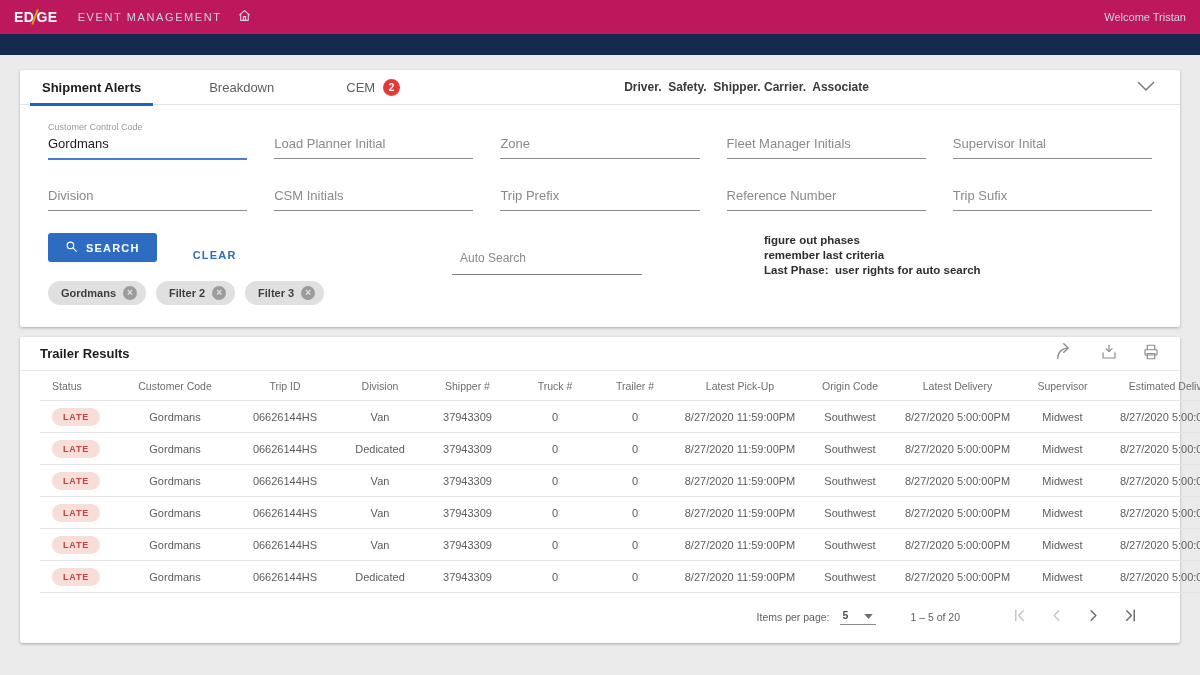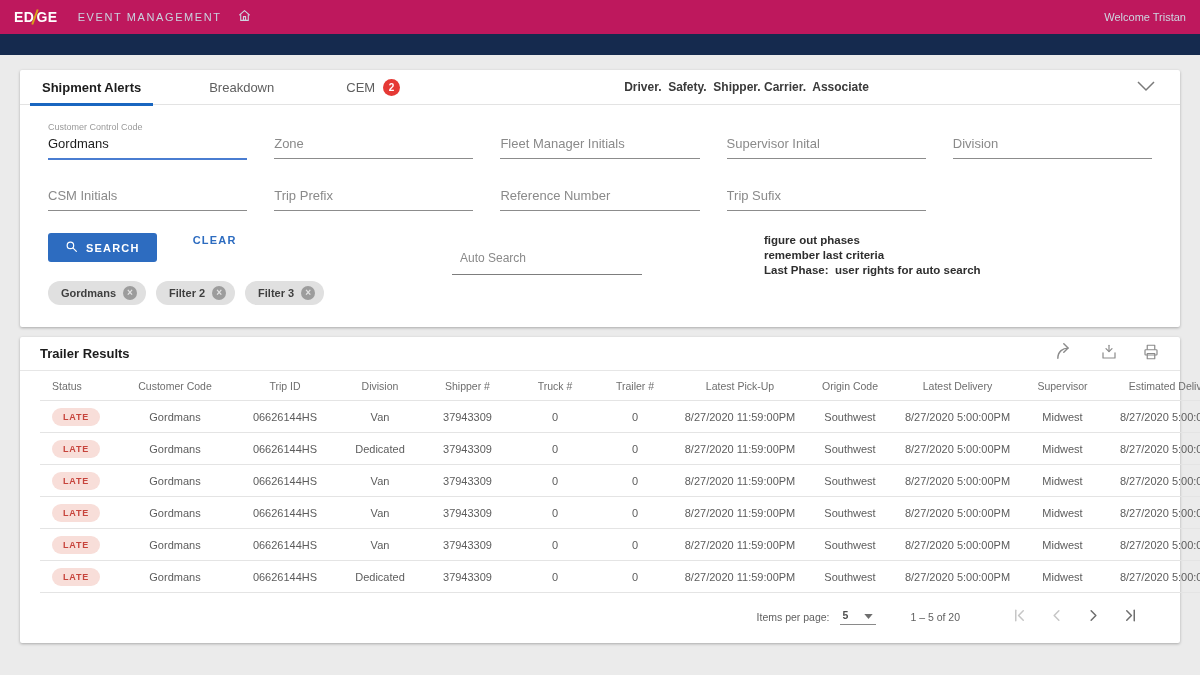--- a/index.html
+++ b/index.html
@@ -40,21 +40,21 @@
   .field { height:48px; margin-bottom:4px; }
   .flabel { font-size:9px; color:#9a9a9a; height:13px; line-height:13px; }
   .field input { border:none; outline:none; width:100%; font-size:13px; color:#1d1d1d; padding:2px 0 7px 0;
                  background:transparent; border-bottom:1px solid #8c8c8c; font-family:inherit; border-radius:0; }
   .field input::placeholder { color:#8a8a8a; opacity:1; }
   .field.filled input { border-bottom:2px solid #4a7dd1; }
 
   
   .actions-row { display:flex; padding:8px 28px 22px 28px; }
   .left-block { width:404px; }
-  .btn-row { display:flex; align-items:flex-start; }
+  .btn-row { display:flex; align-items:flex-end; }
   .search-btn { background:#2d6cc0; color:#fff; border:none; border-radius:3px; font-size:11px; font-weight:bold;
                 letter-spacing:1.2px; padding:7px 17px; display:flex; align-items:center; gap:8px; cursor:pointer; font-family:inherit; }
   .clear-btn { background:none; border:none; color:#2d6cc0; font-size:11px; font-weight:bold; letter-spacing:1.2px;
                margin-left:30px; cursor:pointer; font-family:inherit; }
   .chips { display:flex; gap:10px; margin-top:19px; }
   .chip { background:#e0e0e0; border-radius:16px; padding:5px 9px 5px 13px; font-size:11px; color:#3f3f3f; font-weight:bold;
           display:flex; align-items:center; gap:7px; cursor:pointer; }
   .chip-x { width:14px; height:14px; border-radius:50%; background:#9c9c9c; color:#e3e3e3; font-size:10px; line-height:14px;
             text-align:center; cursor:pointer; font-weight:bold; }
   .auto-search { width:190px; margin-top:12px; }
@@ -139,20 +139,21 @@
         <span>
           <svg width="20" height="12" viewBox="0 0 20 12" fill="none" stroke="#7a7a7a" stroke-width="1.5">
               <polyline points="2,2 10,10 18,2"></polyline>
             </svg>
         </span>
       </div>
     </div>
 
     <div class="form-grid" id="form-grid">
         <div class="field filled"><div class="flabel">Customer Control Code</div><input value="Gordmans" style=""></div>
+        <div class="field"><div class="flabel"></div><input placeholder="Load Planner Initial" style=""></div>
         <div class="field"><div class="flabel"></div><input placeholder="Zone" style=""></div>
         <div class="field"><div class="flabel"></div><input placeholder="Fleet Manager Initials" style=""></div>
         <div class="field"><div class="flabel"></div><input placeholder="Supervisor Inital" style=""></div>
         <div class="field"><div class="flabel"></div><input placeholder="Division" style=""></div>
         <div class="field"><div class="flabel"></div><input placeholder="CSM Initials" style=""></div>
         <div class="field"><div class="flabel"></div><input placeholder="Trip Prefix" style=""></div>
         <div class="field"><div class="flabel"></div><input placeholder="Reference Number" style=""></div>
         <div class="field"><div class="flabel"></div><input placeholder="Trip Sufix" style=""></div>
       </div>
 

